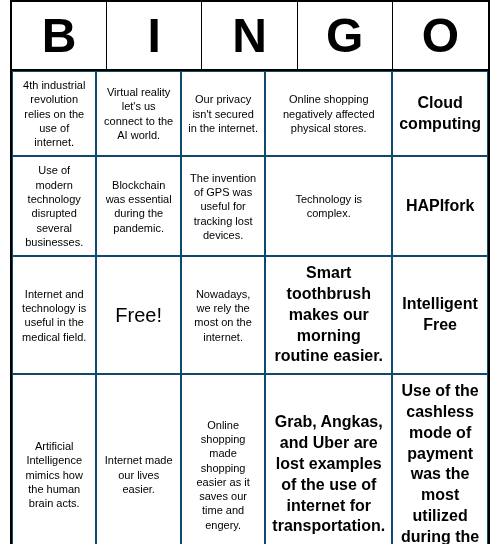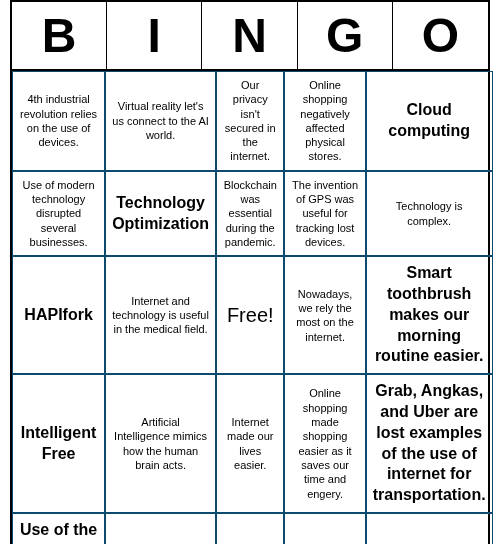--- a/index.html
+++ b/index.html
@@ -60,27 +60,26 @@
 
 <div class="bingo-card">
   <div class="bingo-header">
   <div class="bingo-letter">B</div>
       <div class="bingo-letter">I</div>
       <div class="bingo-letter">N</div>
       <div class="bingo-letter">G</div>
       <div class="bingo-letter">O</div>
     </div>
   <div class="bingo-grid">
-  <div class="bingo-cell">4th industrial revolution relies on the use of devices.</div>
+  <div class="bingo-cell">4th industrial revolution relies on the use of internet.</div>
       <div class="bingo-cell">Virtual reality let's us connect to the AI world.</div>
       <div class="bingo-cell">Our privacy isn't secured in the internet.</div>
       <div class="bingo-cell">Online shopping negatively affected physical stores.</div>
       <div class="bingo-cell large-text">Cloud computing</div>
       <div class="bingo-cell">Use of modern technology disrupted several businesses.</div>
-      <div class="bingo-cell large-text">Technology Optimization</div>
       <div class="bingo-cell">Blockchain was essential during the pandemic.</div>
       <div class="bingo-cell">The invention of GPS was useful for tracking lost devices.</div>
       <div class="bingo-cell">Technology is complex.</div>
       <div class="bingo-cell large-text">HAPIfork</div>
       <div class="bingo-cell">Internet and technology is useful in the medical field.</div>
       <div class="bingo-cell free">Free!</div>
       <div class="bingo-cell">Nowadays, we rely the most on the internet.</div>
       <div class="bingo-cell large-text">Smart toothbrush makes our morning routine easier.</div>
       <div class="bingo-cell large-text">Intelligent Free</div>
       <div class="bingo-cell">Artificial Intelligence mimics how the human brain acts.</div>

